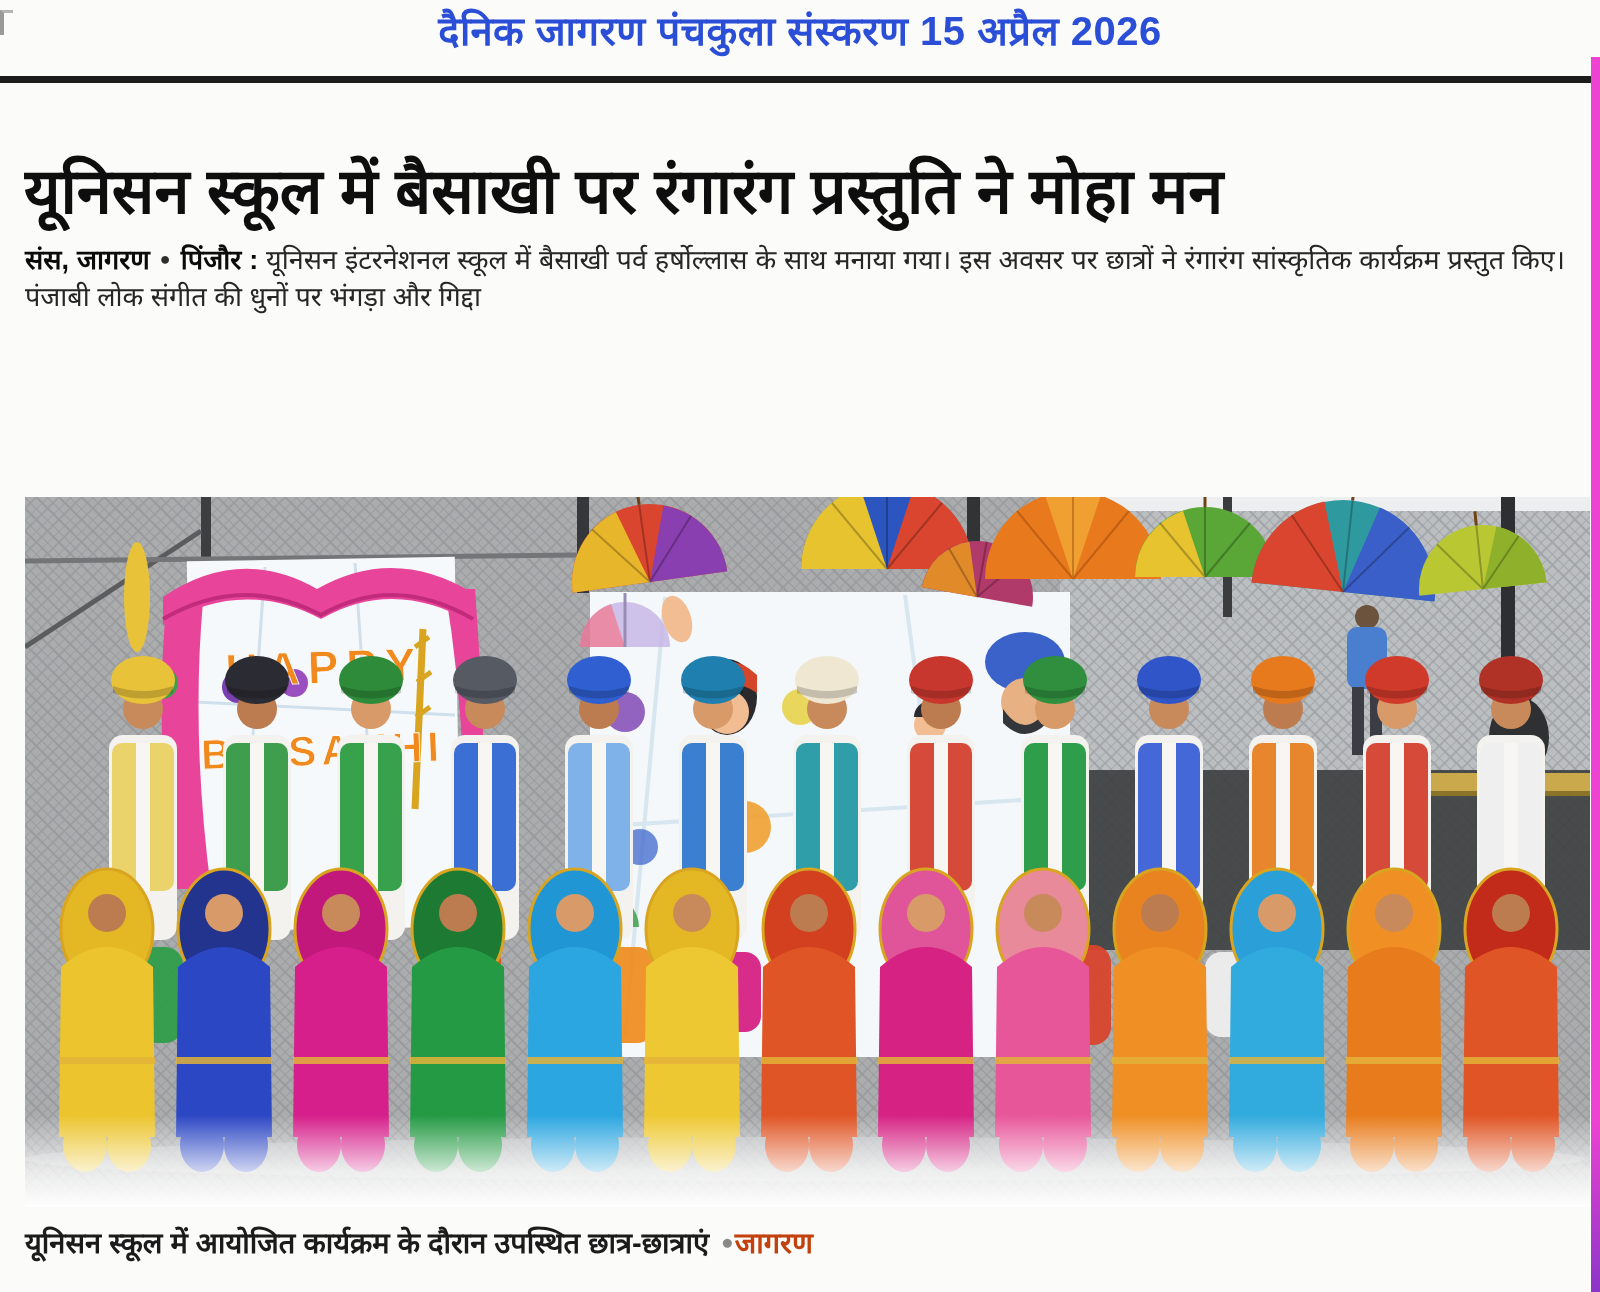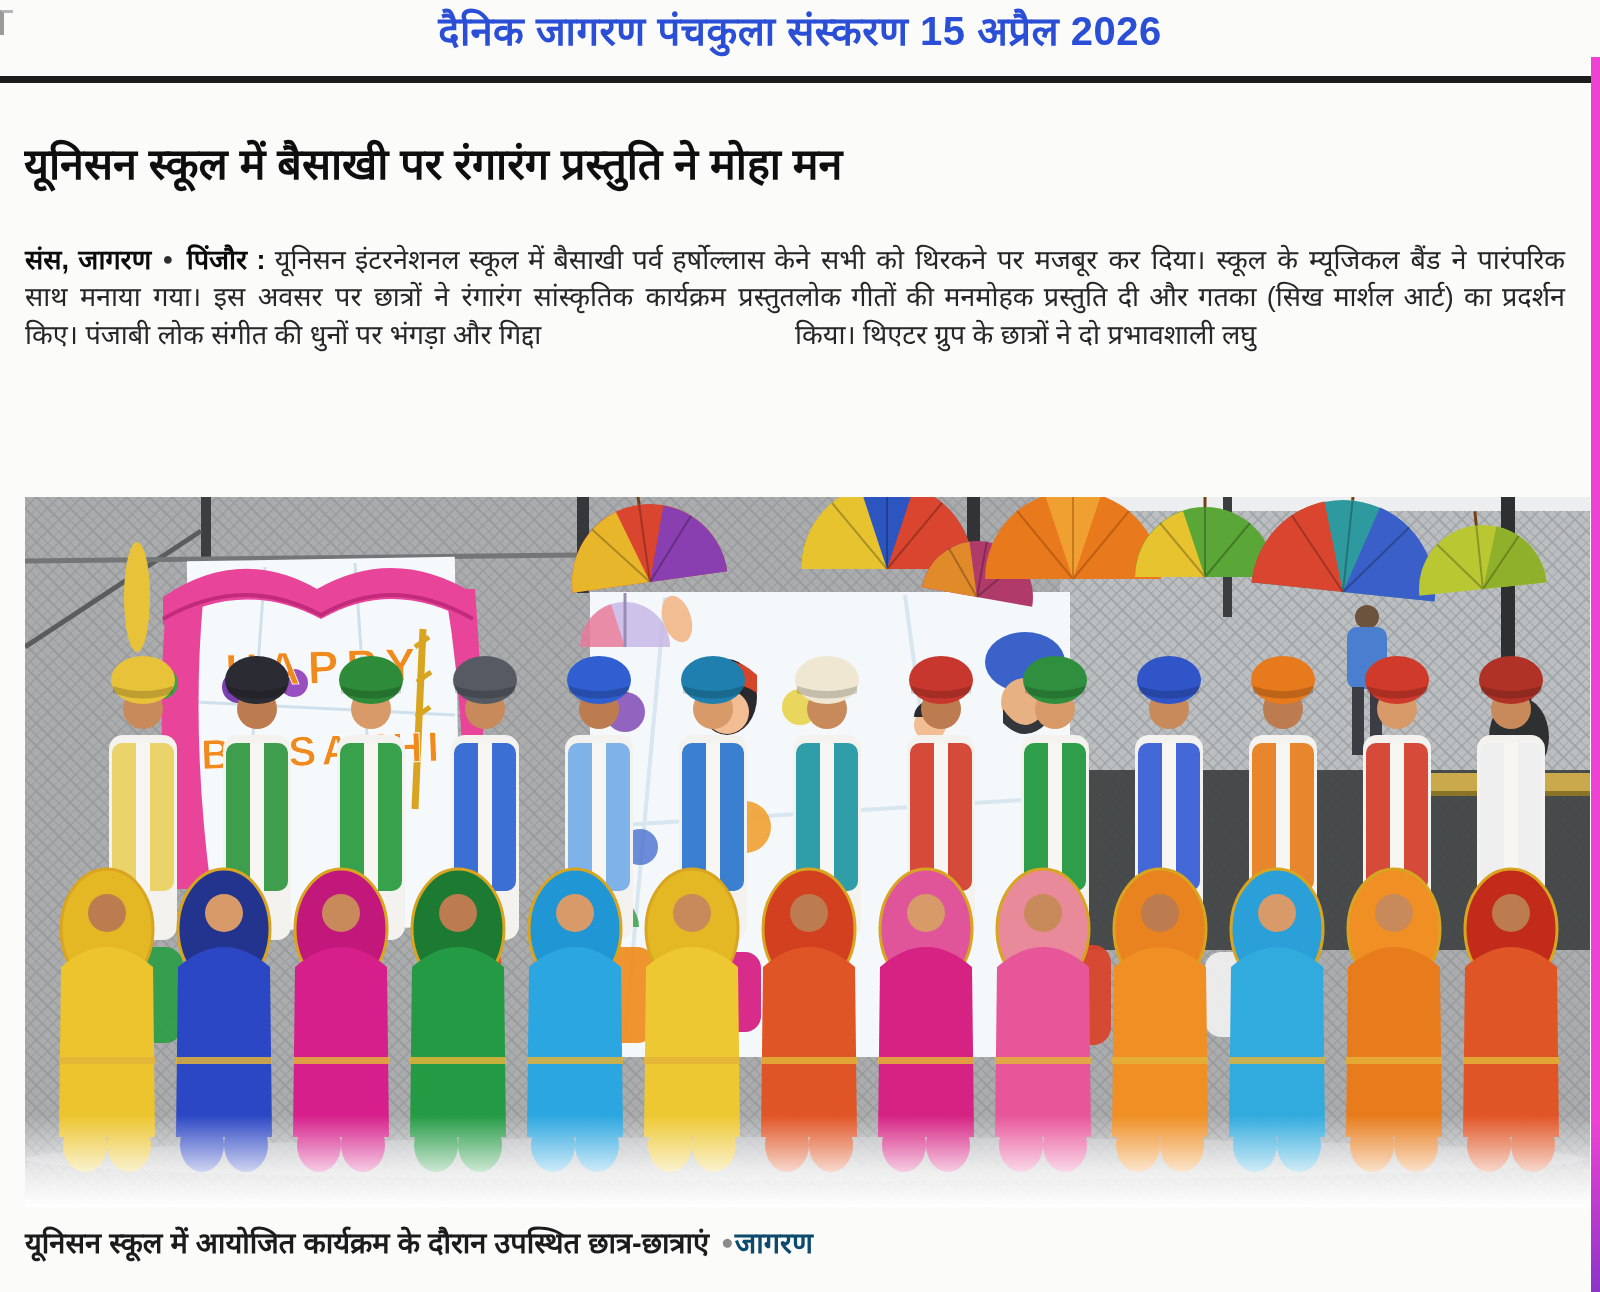--- a/index.html
+++ b/index.html
@@ -6,46 +6,45 @@
   body{
     width:1600px;height:1292px;position:relative;overflow:hidden;
     background:#fbfbfa;font-family:"Liberation Sans",sans-serif;
   }
   .corner-mark{position:absolute;top:10px;left:0;width:9px;height:22px;
     border-left:4px solid #9a9a9a;border-top:3px solid #b5b5b5;}
   .masthead{position:absolute;top:2px;left:0;width:100%;text-align:center;
     font-size:40px;font-weight:600;color:#2b4ed6;letter-spacing:0.5px;}
   .top-rule{position:absolute;top:76px;left:0;width:1600px;height:7px;background:#1c1c1c;}
   .headline{position:absolute;top:104px;left:24px;width:1534px;
-    font-size:43px;font-weight:800;color:#0e0e0e;white-space:nowrap;overflow:hidden;}
+    font-size:63px;font-weight:800;color:#0e0e0e;white-space:nowrap;overflow:hidden;}
   .columns{position:absolute;top:242px;left:25px;width:1540px;display:flex;}
   .col{flex:1;font-size:27px;line-height:1.38;text-align:justify;color:#262626;}
   .col .b{font-weight:700;color:#0b0b0b;}
   .byline-bullet{font-size:18px;color:#2e2e2e;vertical-align:4px;padding:0 2px;}
   .photo{position:absolute;top:497px;left:25px;width:1565px;height:710px;}
   .caption{position:absolute;top:1222px;left:25px;width:1500px;
     font-size:29px;font-weight:700;color:#1b1b1b;}
   .cap-bullet{color:#8a8a8a;font-size:21px;vertical-align:4px;margin-left:12px;margin-right:1px;}
-  .cap-credit{font-weight:700;color:#0c4a6e;font-family:Liberation Mono, monospace;}
+  .cap-credit{font-weight:700;color:#c2410c;font-family:Liberation Mono, monospace;}
   .pink-strip{position:absolute;top:57px;right:0;width:9px;height:1235px;
     background:linear-gradient(180deg,#ee42d2 0%,#ee42d2 86%,#8c35c9 100%);}
 </style>
 </head>
 <body>
 
 <div class="corner-mark"></div>
 
 <div class="masthead">दैनिक जागरण पंचकुला संस्करण 15 अप्रैल 2026</div>
 <div class="top-rule"></div>
 
 <h1 class="headline">यूनिसन स्कूल में बैसाखी पर रंगारंग प्रस्तुति ने मोहा मन</h1>
 
 <div class="columns">
   <div class="col"><span class="b">संस, जागरण</span> <span class="byline-bullet">●</span> <span class="b">पिंजौर</span> <span class="b">:</span> <span>यूनिसन इंटरनेशनल स्कूल में बैसाखी पर्व हर्षोल्लास के साथ मनाया गया। इस अवसर पर छात्रों ने रंगारंग सांस्कृतिक कार्यक्रम प्रस्तुत किए। पंजाबी लोक संगीत की धुनों पर भंगड़ा और गिद्दा</span></div>
-  <div class="col"><span>ने सभी को थिरकने पर मजबूर कर दिया। स्कूल के म्यूजिकल बैंड ने पारंपरिक लोक गीतों की मनमोहक प्रस्तुति दी और गतका (सिख मार्शल आर्ट) का प्रदर्शन किया। थिएटर ग्रुप के छात्रों ने दो प्रभावशाली लघु</span></div>
 </div>
 
 <svg id="photo-svg" class="photo" viewBox="0 0 1565 710">
   <defs>
     <pattern id="mesh" width="16" height="16" patternUnits="userSpaceOnUse" patternTransform="rotate(45)">
       <path d="M0 0H16M0 8H16" stroke="#7e8082" stroke-width="1.6"></path>
       <path d="M0 0V16M8 0V16" stroke="#8a8c8e" stroke-width="1.6"></path>
     </pattern>
     <linearGradient id="fadeW" x1="0" y1="0" x2="0" y2="1">
       <stop offset="0" stop-color="#ffffff" stop-opacity="0"></stop>

